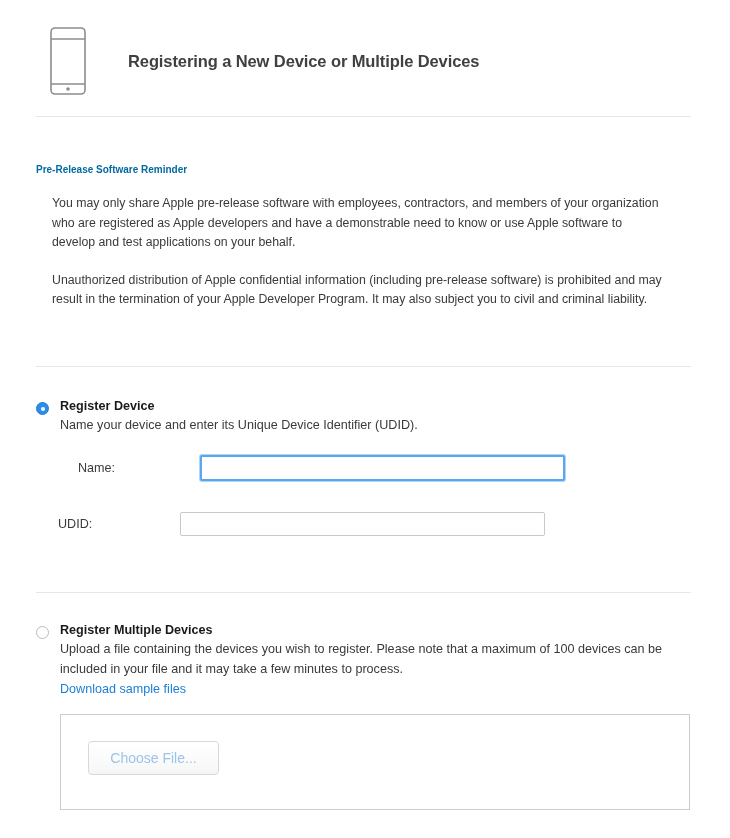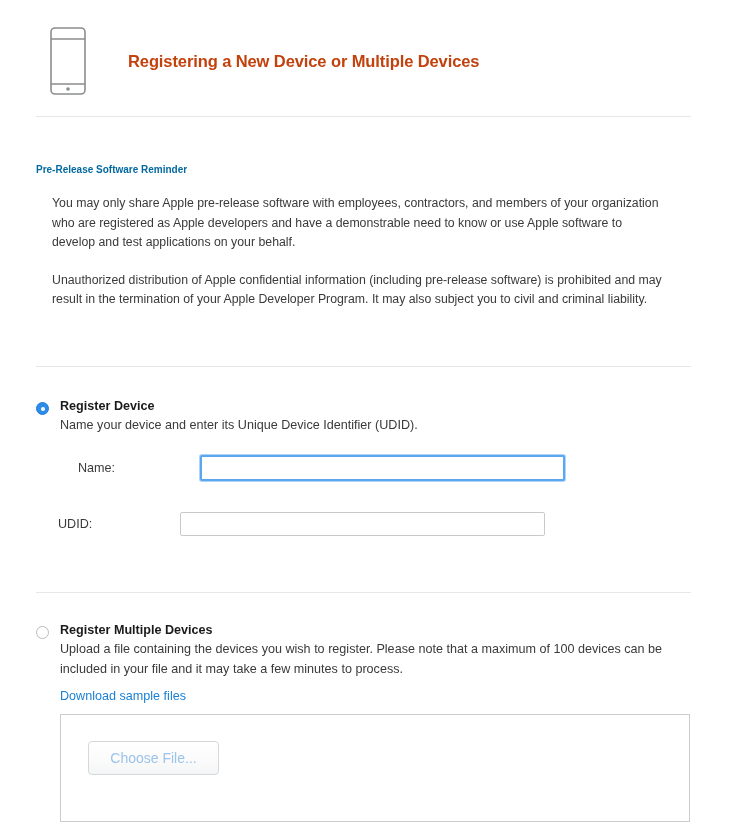--- a/index.html
+++ b/index.html
@@ -36,21 +36,21 @@
   .device-icon {
     width: 36px;
     height: 68px;
     flex: 0 0 auto;
     margin-left: 14px;
   }
   .page-title {
     margin-left: 42px;
     font-size: 16.5px;
     font-weight: bold;
-    color: #c2410c;
+    color: #404040;
     letter-spacing: -0.1px;
     white-space: nowrap;
   }
 
   
   .divider {
     position: absolute;
     left: 36px;
     width: 655px;
     height: 1px;
@@ -128,21 +128,21 @@
   }
   .option-desc {
     font-size: 12.6px;
     line-height: 19.5px;
     color: #3a3a3a;
     margin: 1px 0 0 0;
     max-width: 614px;
   }
   .sample-link {
     display: inline-block;
-    margin-top: 8px;
+    margin-top: 1px;
     font-size: 12.6px;
     line-height: 19px;
     color: #1a7fd4;
     text-decoration: none;
     cursor: pointer;
   }
 
   
   .field-row {
     position: absolute;
@@ -175,21 +175,21 @@
     box-shadow: 0 0 0 1px #aed4f7;
     height: 26px;
   }
 
   
   .upload-box {
     position: absolute;
     left: 60px;
     top: 714px;
     width: 630px;
-    height: 108px;
+    height: 96px;
     border: 1px solid #cccccc;
     background: #ffffff;
   }
   .choose-file-btn {
     position: absolute;
     left: 27px;
     top: 26px;
     width: 131px;
     height: 34px;
     border: 1px solid #d6d8d9;

